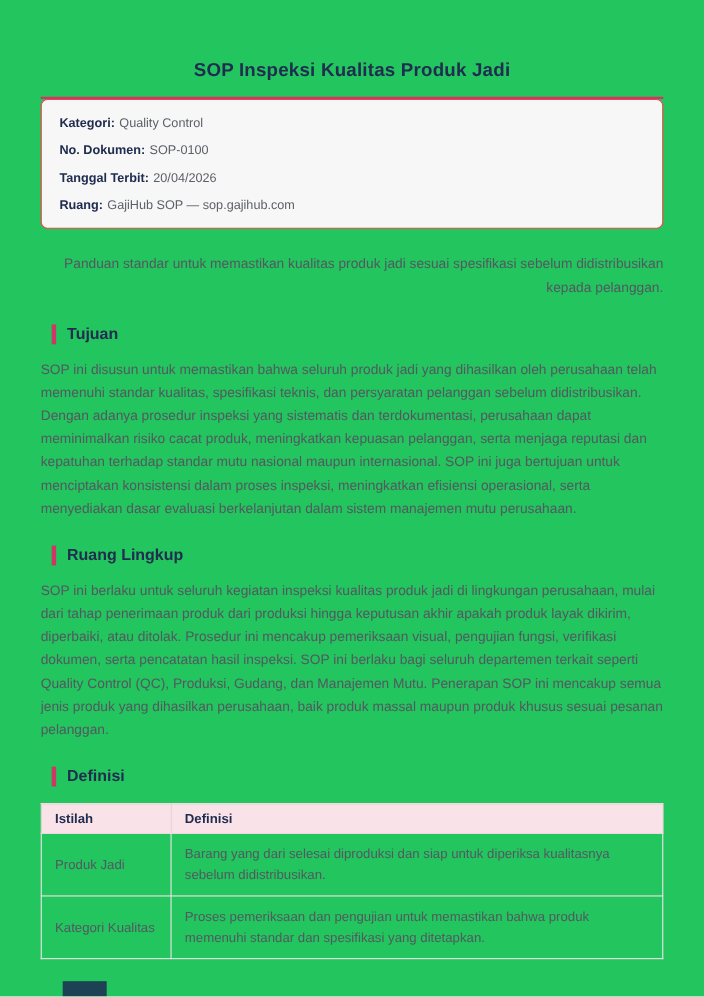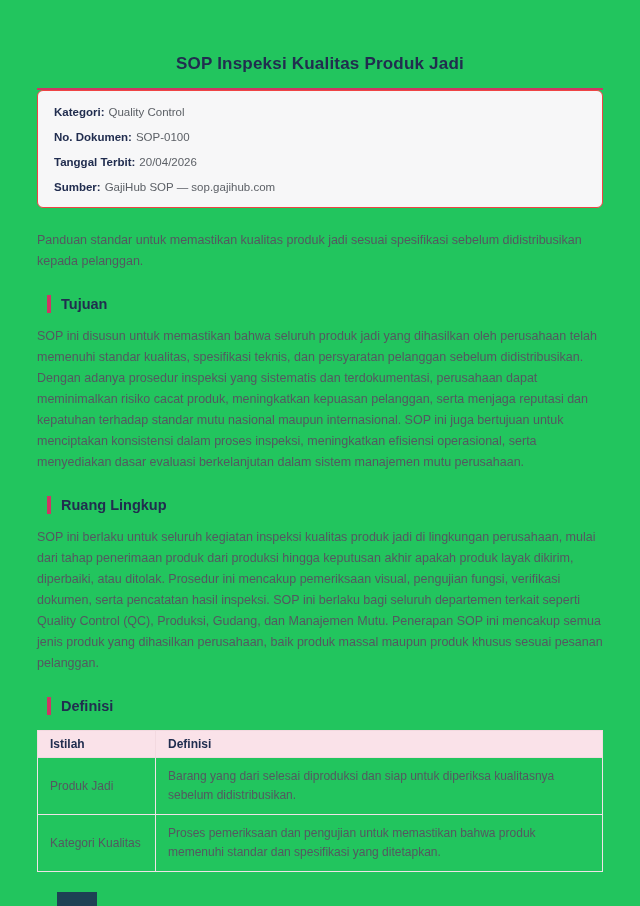--- a/index.html
+++ b/index.html
@@ -48,20 +48,21 @@
   .meta-label {
     font-weight: bold;
     color: #212d4f;
     margin-right: 4px;
   }
   .intro {
     margin: 22px 0 0 0;
     font-size: 12.5px;
     line-height: 21px;
     color: #545860;
+    text-align: right;
   }
   .section-heading {
     display: flex;
     align-items: center;
     margin: 23px 0 0 0;
     padding-left: 10px;
   }
   .accent-bar {
     width: 4px;
     height: 18px;
@@ -126,21 +127,21 @@
       <div class="meta-row">
         <span class="meta-label">Kategori:</span><span>Quality Control</span>
       </div>
       <div class="meta-row">
         <span class="meta-label">No. Dokumen:</span><span>SOP-0100</span>
       </div>
       <div class="meta-row">
         <span class="meta-label">Tanggal Terbit:</span><span>20/04/2026</span>
       </div>
       <div class="meta-row">
-        <span class="meta-label">Sumber:</span><span>GajiHub SOP — sop.gajihub.com</span>
+        <span class="meta-label">Ruang:</span><span>GajiHub SOP — sop.gajihub.com</span>
       </div>
     </div>
 
     <p class="intro">Panduan standar untuk memastikan kualitas produk jadi sesuai spesifikasi sebelum didistribusikan kepada pelanggan.</p>
 
     <div class="section-heading">
       <span class="accent-bar"></span>
       <h2>Tujuan</h2>
     </div>
     <p class="section-body">SOP ini disusun untuk memastikan bahwa seluruh produk jadi yang dihasilkan oleh perusahaan telah memenuhi standar kualitas, spesifikasi teknis, dan persyaratan pelanggan sebelum didistribusikan. Dengan adanya prosedur inspeksi yang sistematis dan terdokumentasi, perusahaan dapat meminimalkan risiko cacat produk, meningkatkan kepuasan pelanggan, serta menjaga reputasi dan kepatuhan terhadap standar mutu nasional maupun internasional. SOP ini juga bertujuan untuk menciptakan konsistensi dalam proses inspeksi, meningkatkan efisiensi operasional, serta menyediakan dasar evaluasi berkelanjutan dalam sistem manajemen mutu perusahaan.</p>

